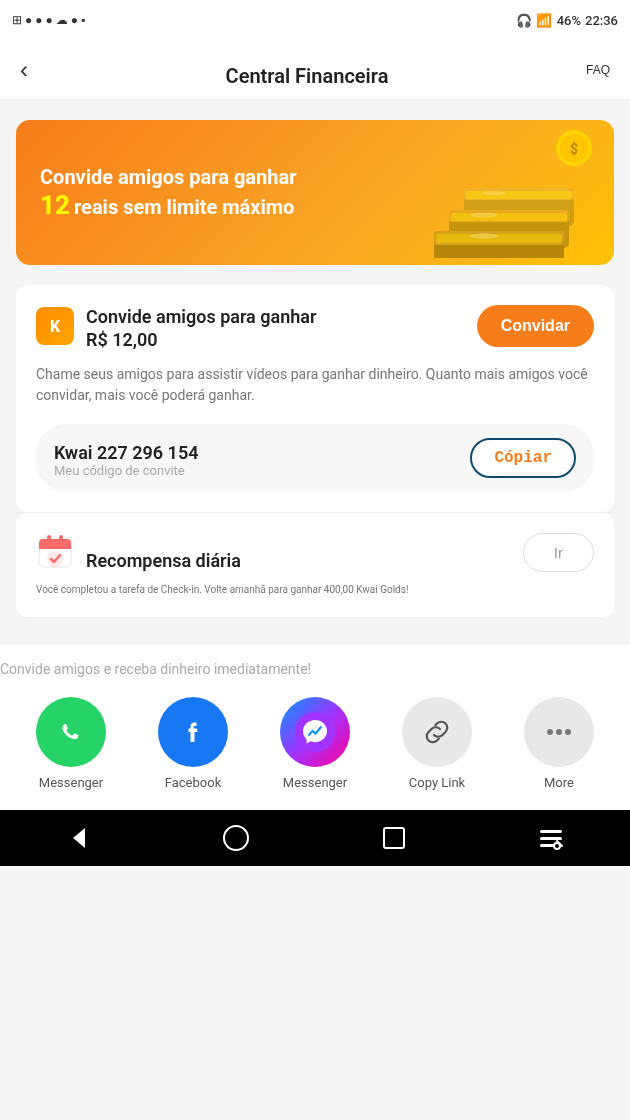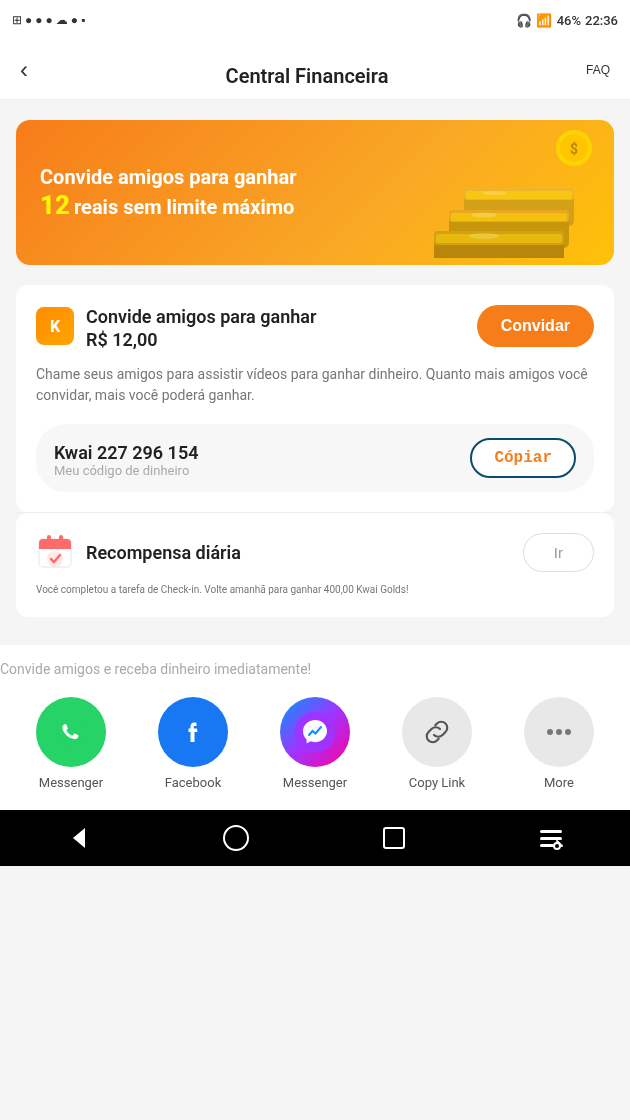--- a/index.html
+++ b/index.html
@@ -234,21 +234,21 @@
       padding: 20px;
     }
     .reward-header {
       display: flex;
       align-items: center;
       justify-content: space-between;
       margin-bottom: 10px;
     }
     .reward-header-left {
       display: flex;
-      align-items: center;
+      align-items: flex-end;
       gap: 12px;
     }
     .calendar-icon {
       width: 38px;
       height: 38px;
       display: flex;
       align-items: center;
       justify-content: center;
       flex-shrink: 0;
     }
@@ -401,21 +401,21 @@
           <div class="invite-title">Convide amigos para ganhar</div>
           <div class="invite-title">R$ 12,00</div>
         </div>
       </div>
       <button class="convidar-btn">Convidar</button>
     </div>
     <p class="invite-desc">Chame seus amigos para assistir vídeos para ganhar dinheiro. Quanto mais amigos você convidar, mais você poderá ganhar.</p>
     <div class="code-box">
       <div class="code-box-left">
         <span class="code-value">Kwai 227 296 154</span>
-        <span class="code-label">Meu código de dinheiro</span>
+        <span class="code-label">Meu código de convite</span>
       </div>
       <button class="copiar-btn">Cópiar</button>
     </div>
   </div>
 
   <div class="divider"></div>
 
   <div class="reward-section">
     <div class="reward-header">
       <div class="reward-header-left">

